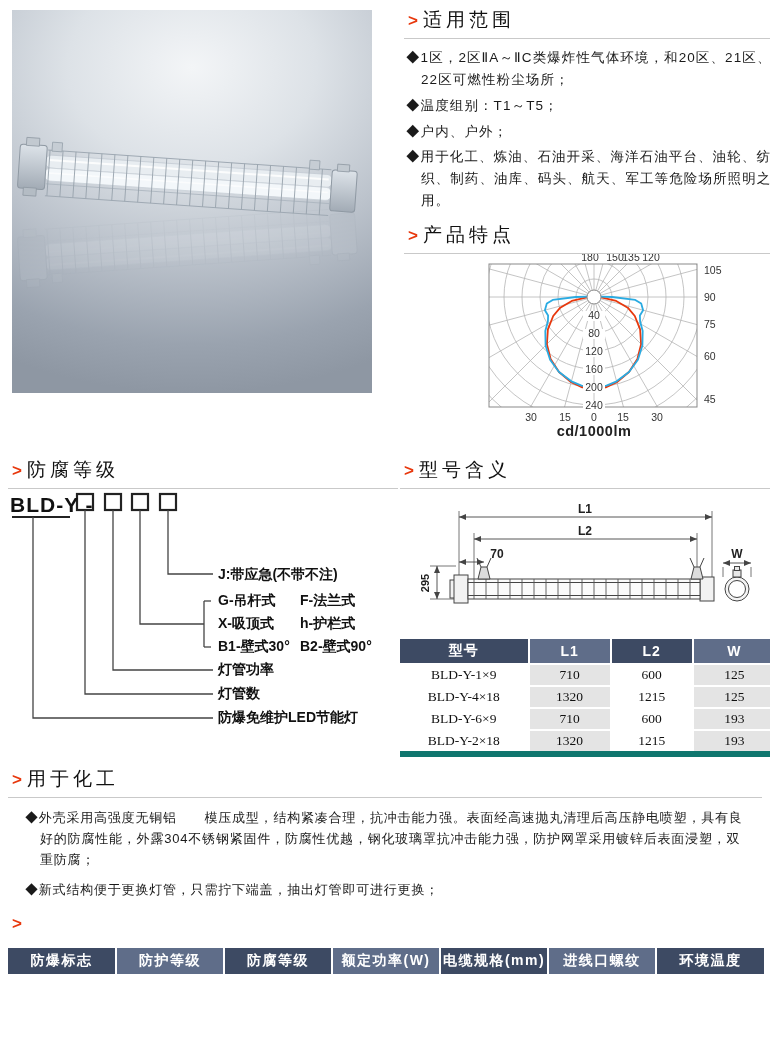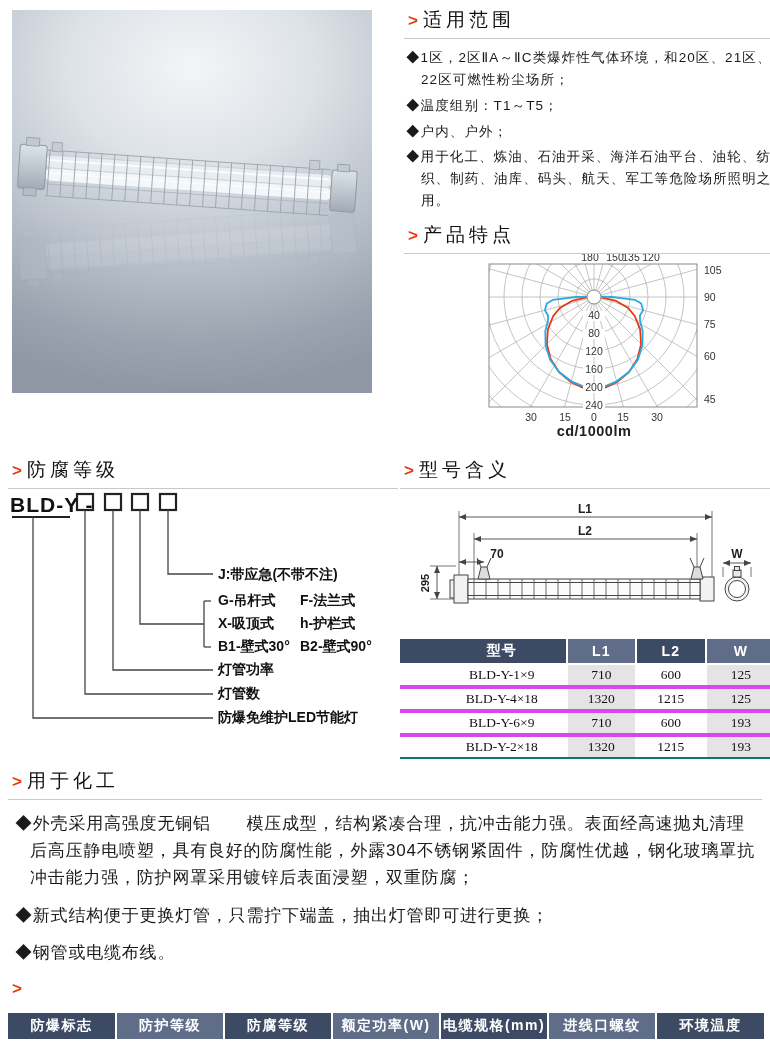--- a/index.html
+++ b/index.html
@@ -30,26 +30,26 @@
   table{width:100%;border-collapse:collapse;table-layout:fixed;}
   th{color:#fff;font-weight:bold;font-size:14px;padding:4px 0;text-align:center;letter-spacing:2px;}
   th:nth-child(odd){background:#3d4a63;}
   th:nth-child(even){background:#5f6d89;}
   th+th,td+td{border-left:2px solid #fff;}
   td{text-align:center;font-family:"Liberation Serif",serif;font-size:14px;color:#111;border-top:2px solid #fff;}
   td:nth-child(odd){background:#fff;}
   td:nth-child(even){background:#e4e4e4;}
   .dims-table{margin-top:4px;}
   .dims-table th{letter-spacing:1px;padding:3px 0;}
-  .dims-table td{padding:2px 0;border-bottom:4px solid #d946ef;font-size:13.5px;}
-  .dims-table tr:last-child td{border-bottom:2px solid #0f766e;}
-  .dims-table th:first-child,.dims-table td:first-child{width:34%;padding-left:38px;}
+  .dims-table td{padding:2px 0;border-bottom:1px solid #d946ef;font-size:13.5px;}
+  .dims-table tr:last-child td{border-bottom:6px solid #0f766e;}
+  .dims-table th:first-child,.dims-table td:first-child{width:34%;}
   
   .features{padding:0 6px 0 6px;margin-top:6px;}
-  .feat-list li{font-size:17px;line-height:1.6;letter-spacing:.8px;margin:10px 5px;padding-left:15px;text-indent:-15px;}
+  .feat-list li{font-size:13px;line-height:1.6;letter-spacing:.8px;margin:10px 15px;padding-left:15px;text-indent:-15px;}
   
   .params{padding:0 4px 0 6px;margin-top:4px;}
   .ptable{margin-top:9px;}
   .ptable th{letter-spacing:1.5px;padding:4px 0;}
   #dim-cage line{stroke:#555;stroke-width:0.9;}
   #photo-cage line{stroke:#98a3ad;stroke-width:0.9;}
 </style>
 </head>
 <body>
 
@@ -341,21 +341,20 @@
   </div>
 
   <div class="features">
     <div class="sec-title">
       <span class="chev">&gt;</span>
       <span class="t">用于化工</span>
     </div>
     <ul class="bullets feat-list">
       <li>◆外壳采用高强度无铜铝　　模压成型，结构紧凑合理，抗冲击能力强。表面经高速抛丸清理后高压静电喷塑，具有良好的防腐性能，外露304不锈钢紧固件，防腐性优越，钢化玻璃罩抗冲击能力强，防护网罩采用镀锌后表面浸塑，双重防腐；</li>
       <li>◆新式结构便于更换灯管，只需拧下端盖，抽出灯管即可进行更换；</li>
-      <li>◆钢管或电缆布线。</li>
     </ul>
   </div>
 
   <div class="params">
     <div class="sec-title norule">
       <span class="chev">&gt;</span>
     </div>
 
     <table class="ptable t1">
       <thead>

